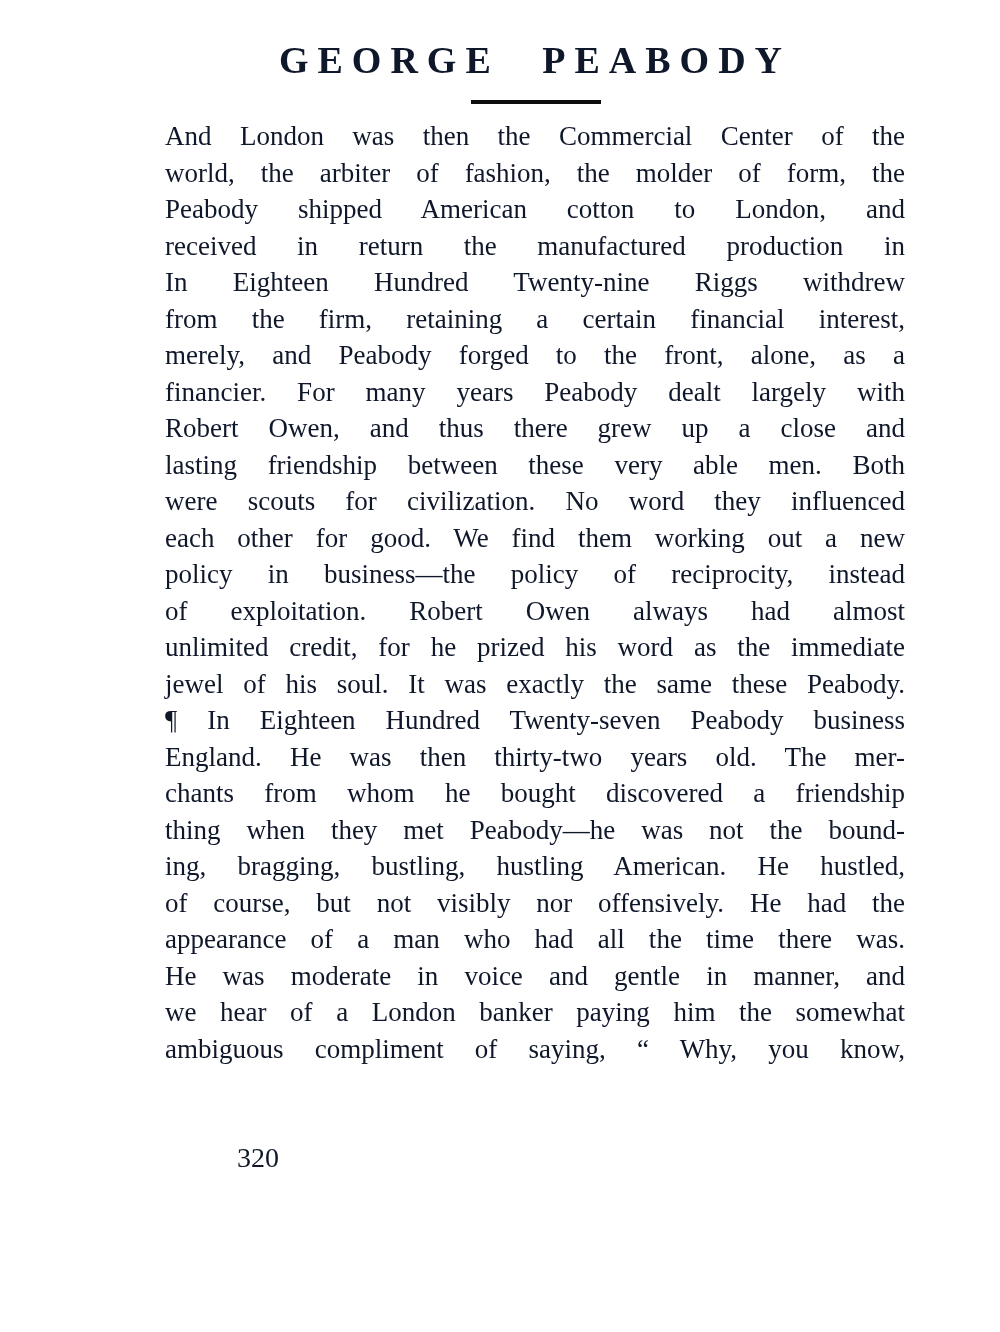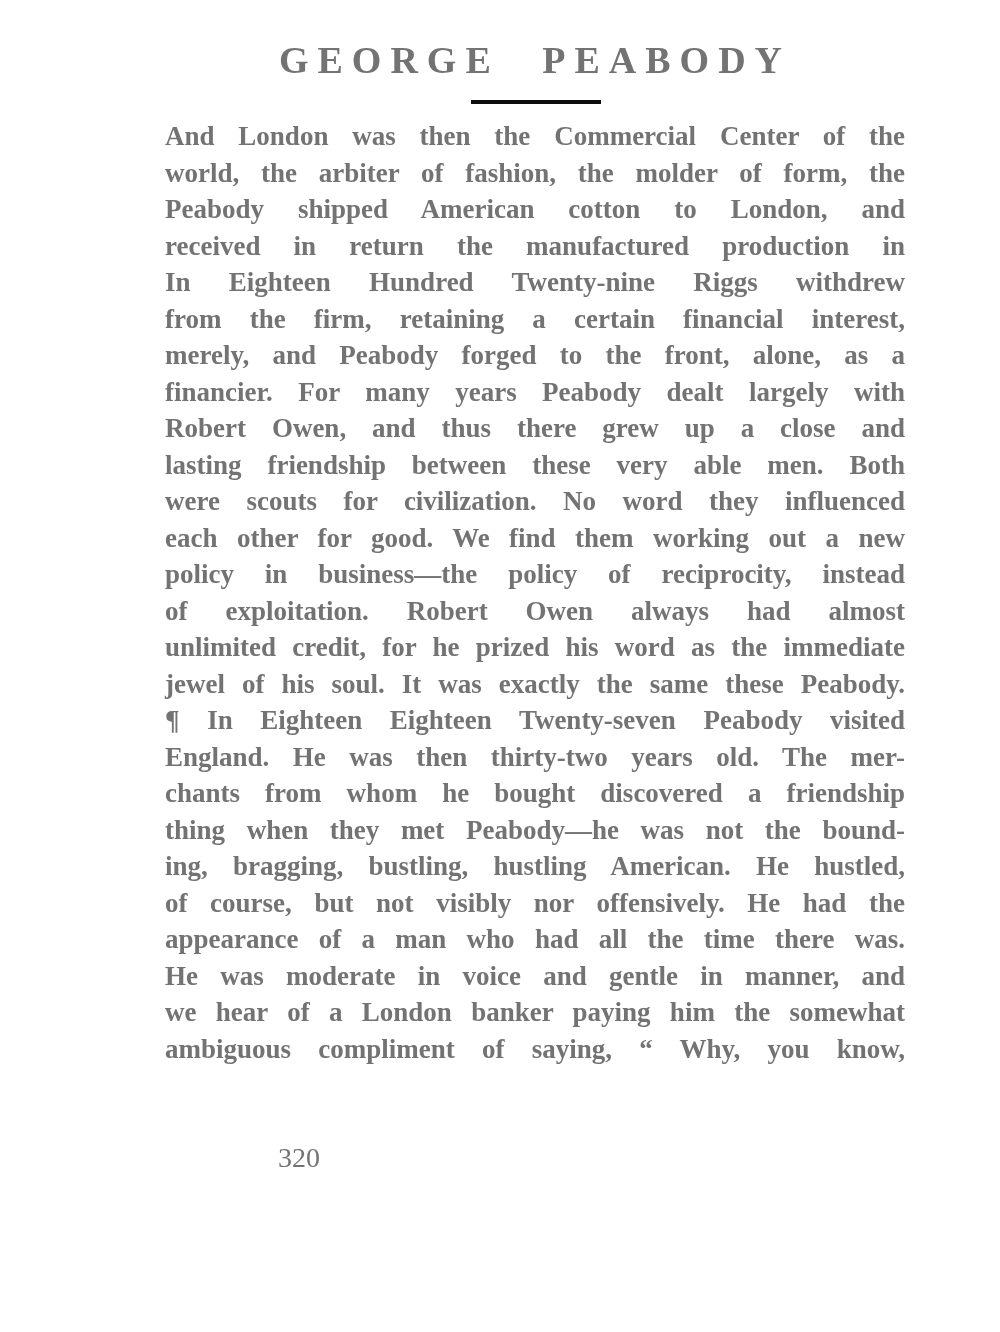--- a/index.html
+++ b/index.html
@@ -2,21 +2,21 @@
 <html><head>
 <meta charset="utf-8">
 <style>
   html, body { margin: 0; padding: 0; }
   .page {
     position: relative;
     width: 1000px;
     height: 1332px;
     background: #ffffff;
     font-family: "Liberation Serif", "DejaVu Serif", serif;
-    color: #737373;
+    color: #0f172a;
     overflow: hidden;
   }
   .title {
     position: absolute;
     top: 38px;
     left: 165px;
     width: 740px;
     margin: 0;
     text-align: center;
     font-size: 38px;
@@ -39,32 +39,30 @@
     top: 118px;
     left: 165px;
     width: 740px;
     font-size: 27px;
     line-height: 36.5px;
   }
   .line {
     text-align: justify;
     text-align-last: left;
     white-space: normal;
-    font-weight: bold;
   }
   .line.stretch {
     text-align-last: justify;
   }
   .pagenum {
     position: absolute;
     top: 1140px;
     left: 237px;
     font-size: 28px;
     line-height: 36.5px;
-    margin-left: 41px;
   }
 </style>
 </head>
 <body>
 
 <div class="page">
   <h1 class="title">GEORGE PEABODY</h1>
   <div class="divider"></div>
   <div class="body-text">
       <div class="line stretch">And London was then the Commercial Center of the</div>
@@ -76,21 +74,21 @@
       <div class="line stretch">merely, and Peabody forged to the front, alone, as a</div>
       <div class="line stretch">financier. For many years Peabody dealt largely with</div>
       <div class="line stretch">Robert Owen, and thus there grew up a close and</div>
       <div class="line stretch">lasting friendship between these very able men. Both</div>
       <div class="line stretch">were scouts for civilization. No word they influenced</div>
       <div class="line stretch">each other for good. We find them working out a new</div>
       <div class="line stretch">policy in business—the policy of reciprocity, instead</div>
       <div class="line stretch">of exploitation. Robert Owen always had almost</div>
       <div class="line stretch">unlimited credit, for he prized his word as the immediate</div>
       <div class="line stretch">jewel of his soul. It was exactly the same these Peabody.</div>
-      <div class="line stretch">¶ In Eighteen Eighteen Twenty-seven Peabody visited</div>
+      <div class="line stretch">¶ In Eighteen Hundred Twenty-seven Peabody business</div>
       <div class="line stretch">England. He was then thirty-two years old. The mer-</div>
       <div class="line stretch">chants from whom he bought discovered a friendship</div>
       <div class="line stretch">thing when they met Peabody—he was not the bound-</div>
       <div class="line stretch">ing, bragging, bustling, hustling American. He hustled,</div>
       <div class="line stretch">of course, but not visibly nor offensively. He had the</div>
       <div class="line stretch">appearance of a man who had all the time there was.</div>
       <div class="line stretch">He was moderate in voice and gentle in manner, and</div>
       <div class="line stretch">we hear of a London banker paying him the somewhat</div>
       <div class="line stretch">ambiguous compliment of saying, “ Why, you know,</div>
     </div>

